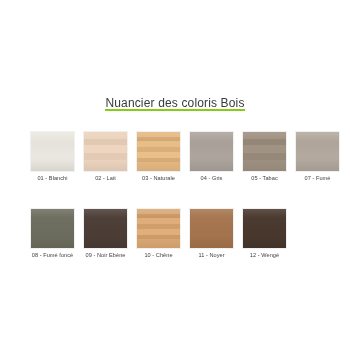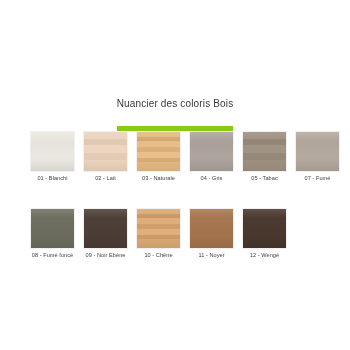--- a/index.html
+++ b/index.html
@@ -24,26 +24,26 @@
   
   .title-wrap {
     position: absolute;
     top: 93px;
     left: 0;
     width: 350px;
     text-align: center;
   }
   .title {
     display: inline-block;
-    font-size: 10px;
+    font-size: 12px;
     line-height: 10px;
     color: #3a3a3a;
     letter-spacing: 0.15px;
-    border-bottom: 5px solid #84cc16;
-    padding-bottom: 17px;
+    border-bottom: 2px solid #84cc16;
+    padding-bottom: 1px;
     white-space: nowrap;
   }
 
   
   .grid {
     position: absolute;
     left: 31px;
     top: 132px;
     width: 290px;
   }

